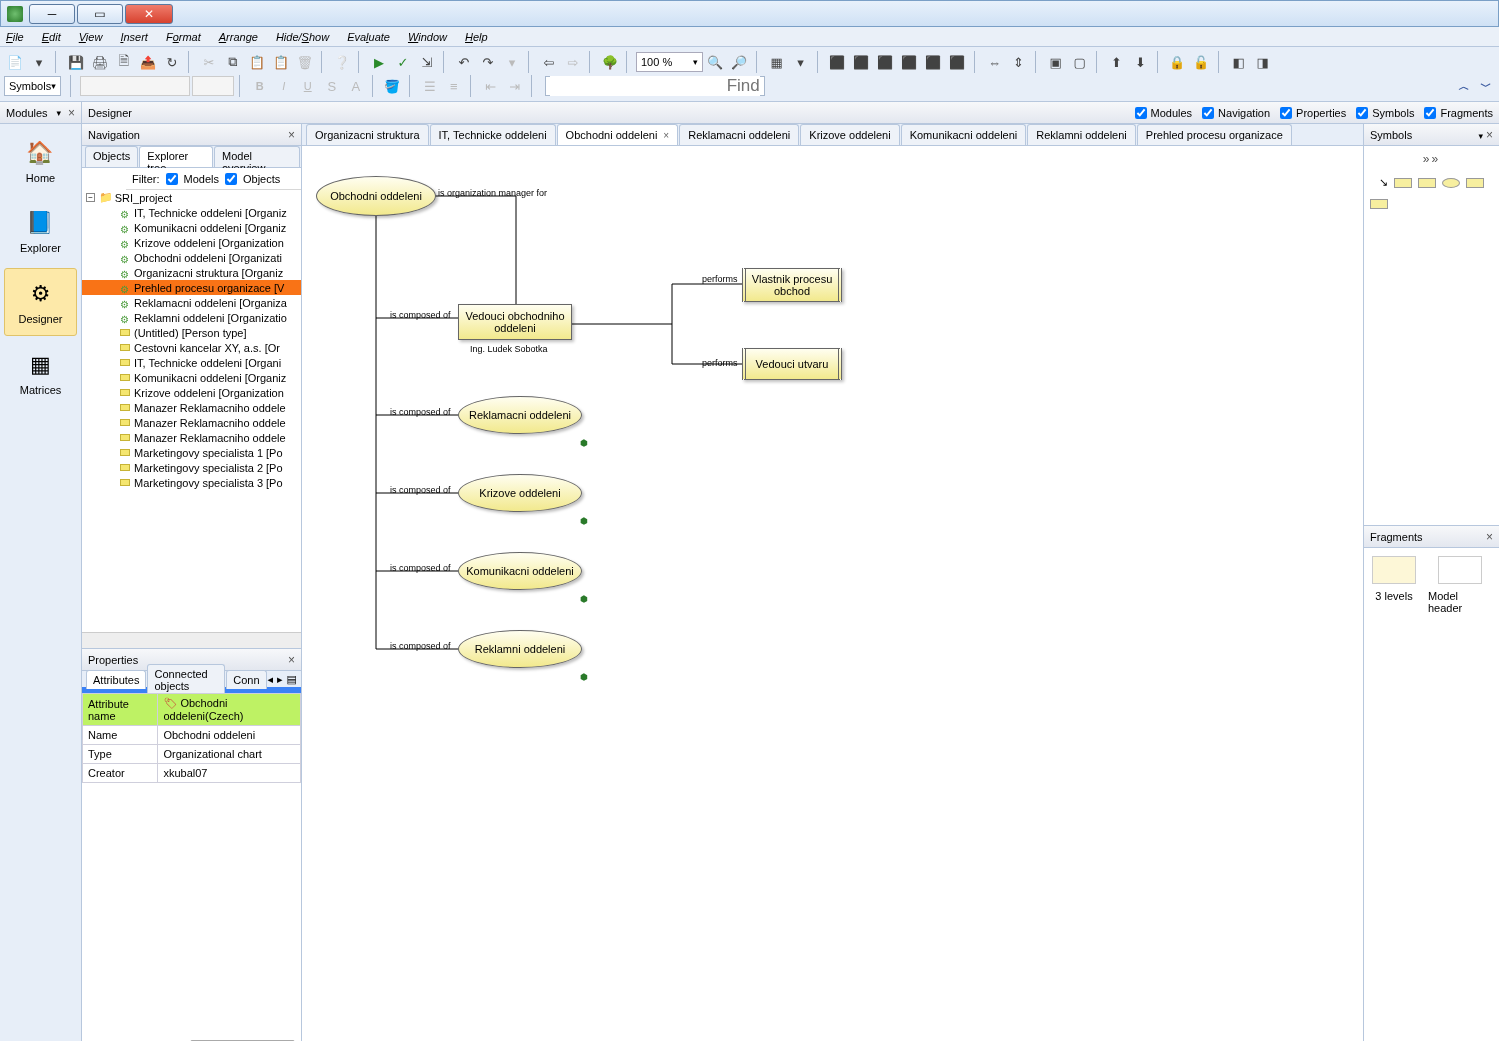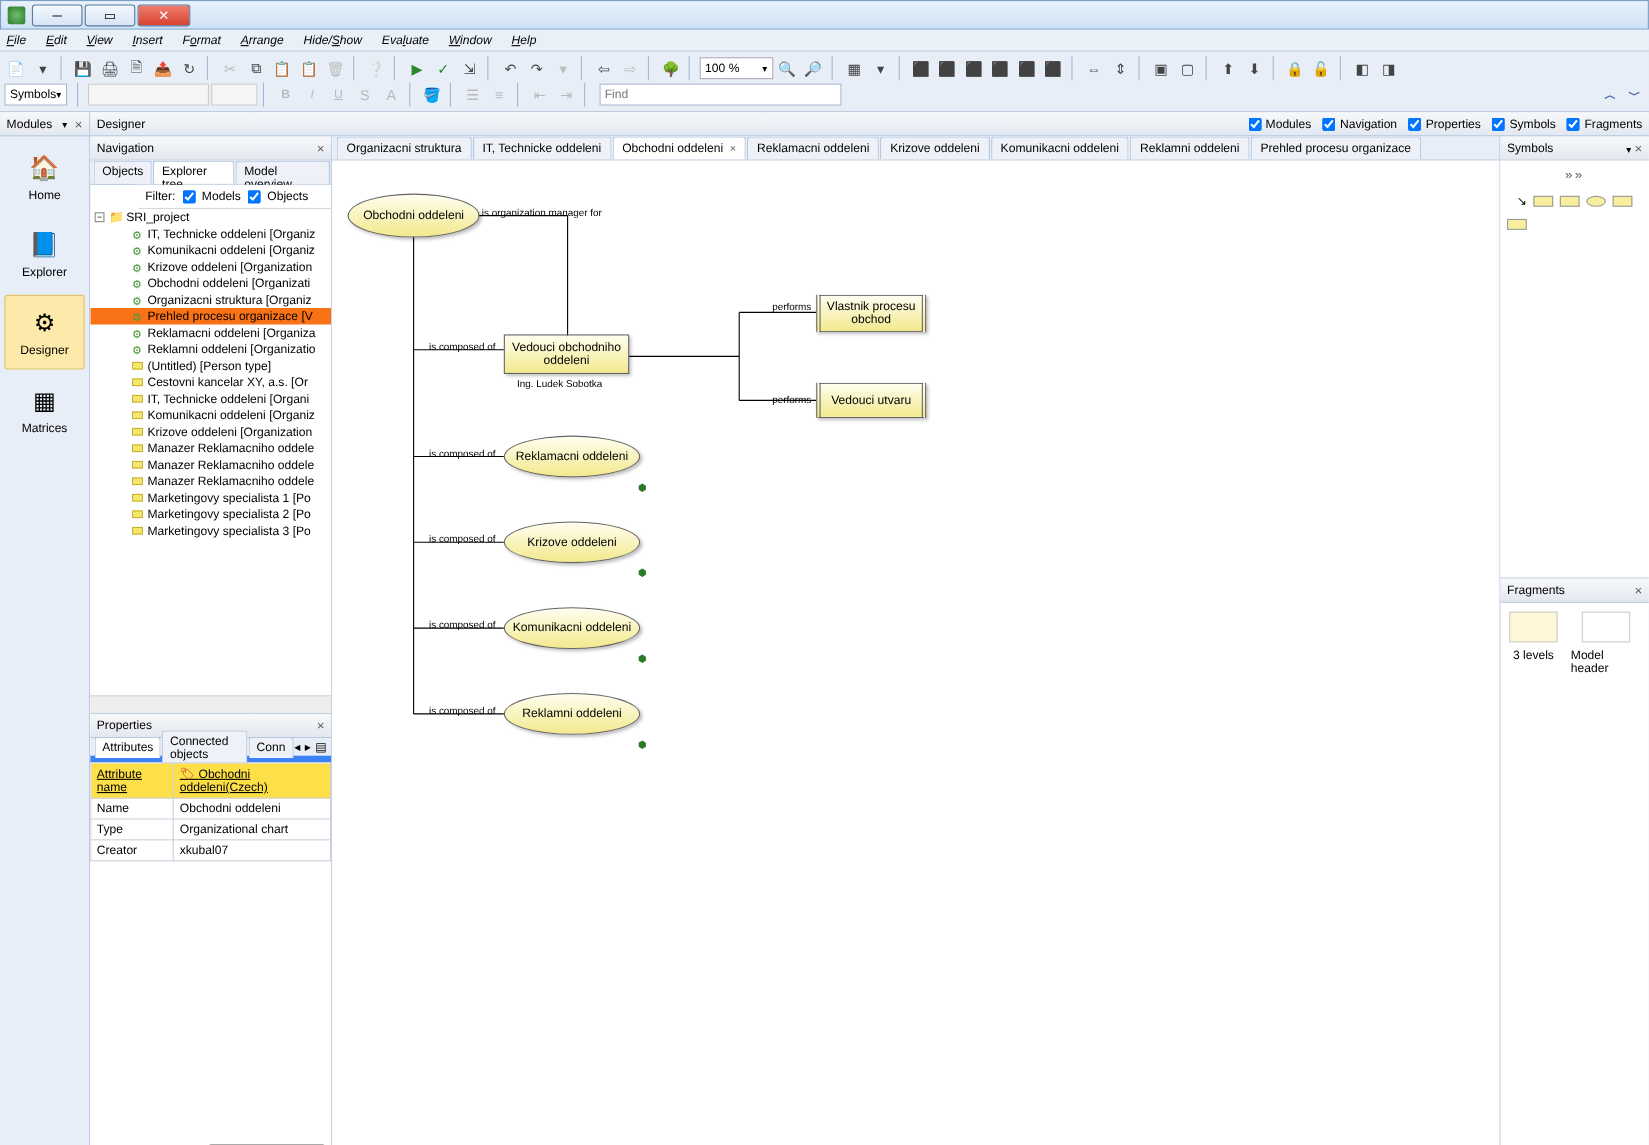--- a/index.html
+++ b/index.html
@@ -20,21 +20,21 @@
 
 
 .toolbars { background:#e7eef8; padding:3px 4px; border-bottom:1px solid #b7c7dd; }
 .toolbar-row { display:flex; align-items:center; gap:2px; height:24px; }
 .tool-sep { width:5px; height:22px; border-left:1px solid #a7b7cd; margin:0 3px; }
 .tb-btn { width:22px; height:22px; display:flex; align-items:center; justify-content:center; border:1px solid transparent; border-radius:2px; font-size:13px; color:#444; }
 .zoom-box { display:flex; align-items:center; gap:2px; border:1px solid #aab; background:#fff; height:20px; padding:0 4px; }
 .zoom-box input { border:none; width:50px; font-size:11px; outline:none; }
 .style-sel { display:flex; align-items:center; border:1px solid #a7b7cd; background:#fff; height:20px; padding:0 4px; margin-right:4px; }
 .find-box { display:flex; align-items:center; border:1px solid #a7b7cd; background:#fff; height:20px; padding:0 4px; flex:1; max-width:220px; margin-left:4px; }
-.find-box input { border:none; font-size:11px; outline:none; width:100%; color:#888; }
+.find-box input { border:none; font-size:17px; outline:none; width:100%; color:#888;text-align:right; }
 .font-box { width:110px; height:20px; border:1px solid #ccc; background:#f5f5f5; }
 .num-box { width:42px; height:20px; border:1px solid #ccc; background:#f5f5f5; }
 .caret-pair { margin-left:auto; display:flex; gap:4px; }
 .caret { width:18px; height:18px; display:flex; align-items:center; justify-content:center; color:#3a5aa0; font-weight:bold; }
 
 
 .workspace { display:flex; height:964px; }
 .modules-col { width:82px; background:#e7eef8; border-right:1px solid #b7c7dd; }
 .panel-header { height:22px; background:linear-gradient(#f7f8fa,#e3e7ef); border-bottom:1px solid #b7c7dd; display:flex; align-items:center; padding:0 6px; font-size:11px; justify-content:space-between; }
 .panel-header .x { font-size:12px; color:#555; }
@@ -70,21 +70,21 @@
 .green-ico::before { content:"⚙"; color:#4a9a3a; font-size:10px; }
 .hscroll { height:16px; background:#eee; border-top:1px solid #ccc; }
 
 
 .props { border-top:1px solid #b7c7dd; display:flex; flex-direction:column; flex:0 0 418px; background:#fff; }
 .prop-tabs { height:22px; background:#e7eef8; display:flex; align-items:center; padding:0 4px; border-bottom:6px solid #3b82f6; }
 .prop-tab { padding:3px 6px; font-size:11px; border:1px solid #b7c7dd; border-bottom:none; border-radius:3px 3px 0 0; margin-right:1px; background:#fff; }
 .prop-tab:not(.active){ background:#eef2f8; }
 .prop-table { border-collapse:collapse; width:100%; }
 .prop-table th, .prop-table td { border:1px solid #cfcfdc; padding:3px 5px; font-size:11px; text-align:left; }
-.prop-table th { background:#fde047; font-weight:normal;text-decoration:underline; }
+.prop-table th { background:#bef264; font-weight:normal; }
 .more-btn { margin:auto 6px 6px auto; padding:3px 10px; font-size:11px; background:#f3f3f3; border:1px solid #aaa; border-radius:2px; }
 
 
 .canvas-area { flex:1; display:flex; flex-direction:column; background:#fff; }
 .doc-tabs { height:22px; background:#e7eef8; display:flex; padding:0 4px; border-bottom:1px solid #b7c7dd; overflow:hidden; }
 .doc-tab { padding:3px 8px; border:1px solid #b7c7dd; border-bottom:none; border-radius:3px 3px 0 0; background:#eef2f8; font-size:11px; margin-right:1px; white-space:nowrap; display:flex; align-items:center; gap:6px; }
 .doc-tab.active { background:#fff; }
 .doc-tab .x { font-size:10px; color:#666; }
 .canvas { flex:1; position:relative; overflow:auto; background:#fff; background-image:radial-gradient(#c7c7c7 0.5px, transparent 0.5px); background-size:12px 12px; }
 .canvas-inner { position:relative; width:1000px; height:880px; }

